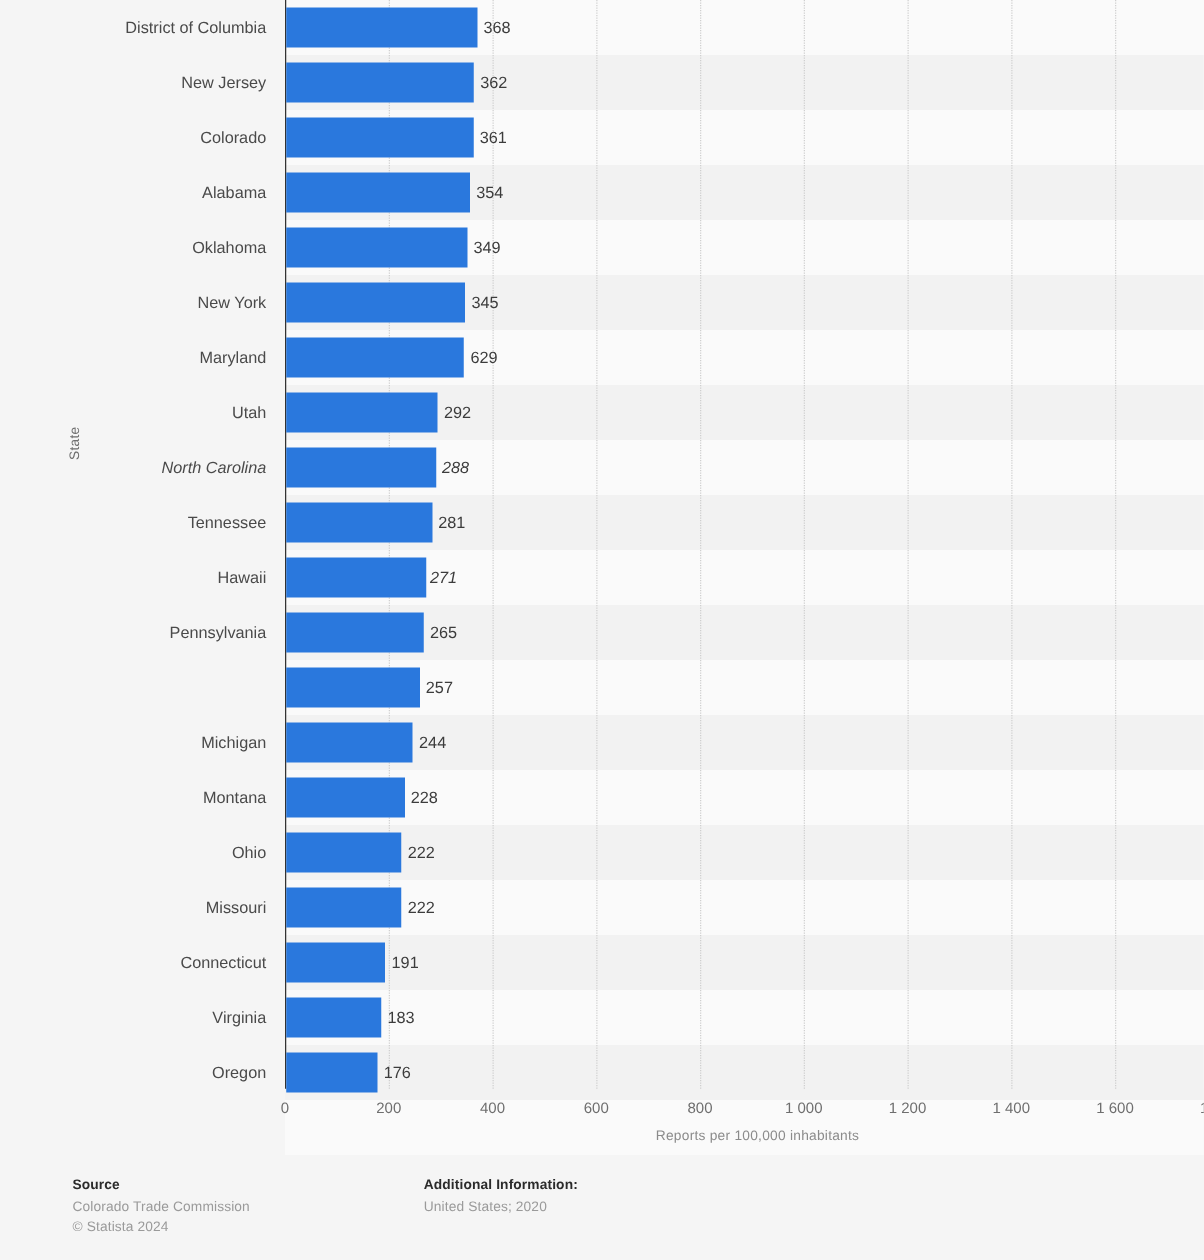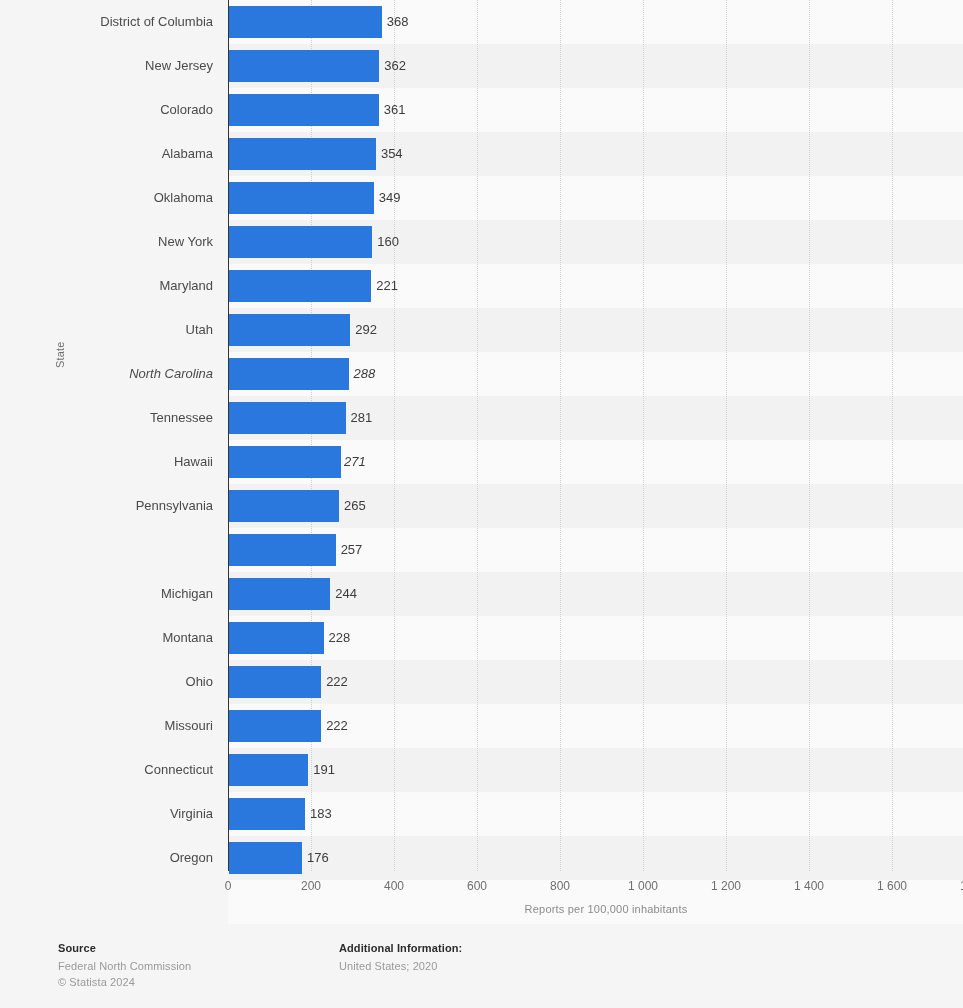--- a/index.html
+++ b/index.html
@@ -245,26 +245,26 @@
           <div class="val-label" style="left: 343.91px;">354</div>
         </div>
         <div class="row" style="top: 176px;">
           <div class="cat-label">Oklahoma</div>
           <div class="bar" style="width: 144.835px; background: rgb(42, 120, 221);"></div>
           <div class="val-label" style="left: 341.835px;">349</div>
         </div>
         <div class="row" style="top: 220px;">
           <div class="cat-label">New York</div>
           <div class="bar" style="width: 143.175px; background: rgb(42, 120, 221);"></div>
-          <div class="val-label" style="left: 340.175px;">160</div>
+          <div class="val-label" style="left: 340.175px;">345</div>
         </div>
         <div class="row" style="top: 264px;">
           <div class="cat-label">Maryland</div>
           <div class="bar" style="width: 142.345px; background: rgb(42, 120, 221);"></div>
-          <div class="val-label" style="left: 339.345px;">221</div>
+          <div class="val-label" style="left: 339.345px;">629</div>
         </div>
         <div class="row" style="top: 308px;">
           <div class="cat-label">Utah</div>
           <div class="bar" style="width: 121.18px; background: rgb(42, 120, 221);"></div>
           <div class="val-label" style="left: 318.18px;">292</div>
         </div>
         <div class="row" style="top: 352px; font-style: italic;">
           <div class="cat-label">North Carolina</div>
           <div class="bar" style="width: 119.52px; background: rgb(42, 120, 221);"></div>
           <div class="val-label" style="left: 316.52px;">288</div>
@@ -337,21 +337,21 @@
         <div class="xtick" style="left: 860px;">1 600</div>
         <div class="xtick" style="left: 943px;">1 800</div>
       </div>
 
     <div id="xaxis-title">Reports per 100,000 inhabitants</div>
   </div>
 
   <div id="footer">
     <div class="foot-col" id="foot-source">
       <div class="foot-head">Source</div>
-      <div class="foot-line">Federal North Commission</div>
+      <div class="foot-line">Colorado Trade Commission</div>
       <div class="foot-line">© Statista 2024</div>
     </div>
     <div class="foot-col" id="foot-extra">
       <div class="foot-head">Additional Information:</div>
       <div class="foot-line">United States; 2020</div>
     </div>
   </div>
 
 </div>
 

